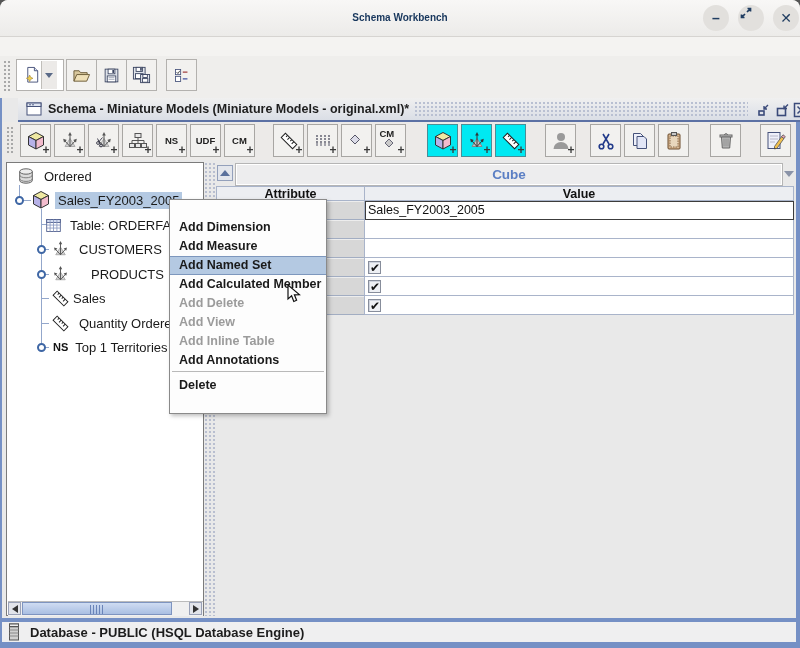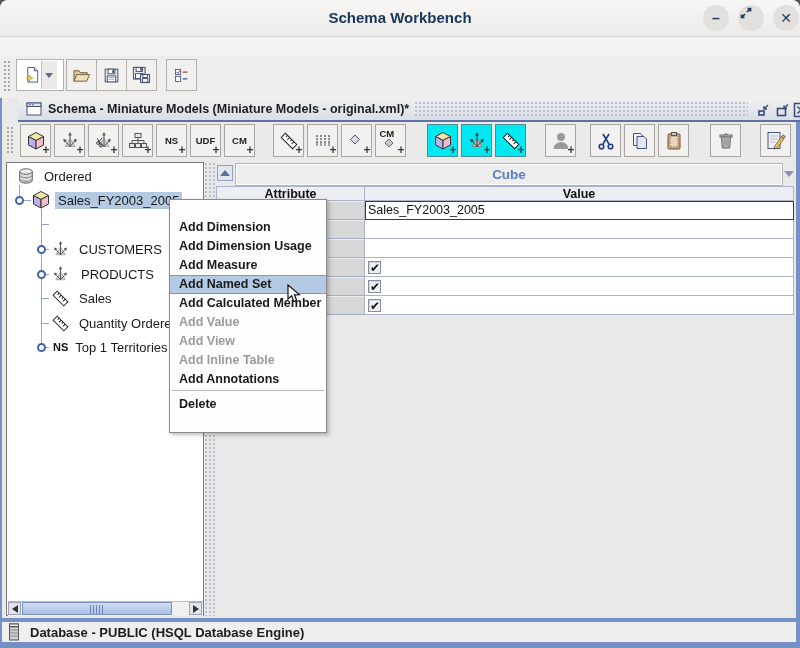--- a/index.html
+++ b/index.html
@@ -5,21 +5,21 @@
   html,body{margin:0;padding:0;background:#555;}
   #app{position:relative;width:800px;height:648px;font-family:"Liberation Sans","DejaVu Sans",sans-serif;
        background:#f4f3f1;overflow:hidden;border-radius:8px 8px 0 0;}
   .abs{position:absolute;}
   svg{display:block;}
 
   
   #titlebar{left:0;top:0;width:800px;height:36px;background:linear-gradient(#f8f7f6,#ecebe9);
             border-bottom:1px solid #d6d4d1;border-radius:8px 8px 0 0;}
   #win-title{left:0;top:0;width:100%;height:36px;line-height:36px;text-align:center;
-             font-weight:bold;font-size:15px;color:#17365c;}
+             font-weight:bold;font-size:10px;color:#17365c;}
   .winbtn{top:5px;width:26px;height:26px;border-radius:50%;background:#e2e0dd;color:#203d61;
           text-align:center;line-height:26px;font-weight:bold;font-size:14px;}
 
   
   #menubar{left:0;top:37px;width:800px;height:19px;background:#fafaf9;display:flex;align-items:center;}
   .menu-item{padding:0 9px;font-size:13px;color:#141414;height:19px;line-height:19px;}
 
   
   #main-toolbar{left:0;top:56px;width:800px;height:42px;background:#efeeec;}
   .grip{background-image:radial-gradient(#a8a8a8 30%,transparent 32%);background-size:4px 4px;}
@@ -475,51 +475,59 @@
 
           <div class="trow" style="left:24px;top:28px;">
             <svg width="20" height="20" viewBox="0 0 20 20">
               <polygon points="10,1.5 17.5,5.5 10,9.5 2.5,5.5" fill="#efe9a2" stroke="#333"></polygon>
               <polygon points="2.5,5.5 10,9.5 10,18 2.5,14" fill="#b7b2e8" stroke="#333"></polygon>
               <polygon points="17.5,5.5 10,9.5 10,18 17.5,14" fill="#f3bccd" stroke="#333"></polygon>
             </svg>
             <span class="tlabel sel" style="margin-left:4px;">Sales_FY2003_2005</span>
           </div>
 
+          <div class="trow" style="left:38px;top:53px;">
+            <svg width="17" height="17" viewBox="0 0 20 20">
+              <rect x="2" y="3" width="16" height="14" fill="#fff" stroke="#4a5a8a"></rect>
+              <rect x="2" y="3" width="16" height="3.5" fill="#d4dcf0" stroke="#4a5a8a"></rect>
+              <path d="M6 3 v14 M10 3 v14 M14 3 v14 M2 9.5 h16 M2 13 h16" stroke="#8a9ac0" fill="none"></path>
+            </svg>
+            <span class="tlabel" style="margin-left:5px;">Table: ORDERFA</span>
+          </div>
 
           <div class="trow" style="left:44px;top:77px;">
             <svg width="19" height="19" viewBox="0 0 20 20">
               <polygon points="5,15.5 15,15.5 10,7.5" fill="#d4d4d4" stroke="#aaa"></polygon>
               <path d="M10 15.5 V3 M10 15.5 L4.5 9.5 M10 15.5 L15.5 9.5" stroke="#555" fill="none"></path>
               <polygon points="10,1 8.2,4.6 11.8,4.6" fill="#555"></polygon>
               <polygon points="3.2,7.8 4,11.4 6.8,9" fill="#555"></polygon>
               <polygon points="16.8,7.8 16,11.4 13.2,9" fill="#555"></polygon>
             </svg>
             <span class="tlabel" style="margin-left:6px;">CUSTOMERS</span>
           </div>
 
           <div class="trow" style="left:44px;top:102px;">
             <svg width="19" height="19" viewBox="0 0 20 20">
               <polygon points="5,15.5 15,15.5 10,7.5" fill="#d4d4d4" stroke="#aaa"></polygon>
               <path d="M10 15.5 V3 M10 15.5 L4.5 9.5 M10 15.5 L15.5 9.5" stroke="#555" fill="none"></path>
               <polygon points="10,1 8.2,4.6 11.8,4.6" fill="#555"></polygon>
               <polygon points="3.2,7.8 4,11.4 6.8,9" fill="#555"></polygon>
               <polygon points="16.8,7.8 16,11.4 13.2,9" fill="#555"></polygon>
             </svg>
-            <span class="tlabel" style="margin-left:8px;">PRODUCTS</span>
+            <span class="tlabel" style="margin-left:18px;">PRODUCTS</span>
           </div>
 
           <div class="trow" style="left:44px;top:126px;">
             <svg width="19" height="19" viewBox="0 0 20 20">
               <g transform="rotate(45 10 10)">
                 <rect x="2" y="7" width="16" height="6" fill="#fff" stroke="#222"></rect>
                 <path d="M5 7 v2.2 M8 7 v3.2 M11 7 v2.2 M14 7 v3.2" stroke="#222" fill="none"></path>
               </g>
             </svg>
-            <span class="tlabel" style="margin-left:6px;">Sales</span>
+            <span class="tlabel" style="">Sales</span>
           </div>
 
           <div class="trow" style="left:44px;top:151px;">
             <svg width="19" height="19" viewBox="0 0 20 20">
               <g transform="rotate(45 10 10)">
                 <rect x="2" y="7" width="16" height="6" fill="#fff" stroke="#222"></rect>
                 <path d="M5 7 v2.2 M8 7 v3.2 M11 7 v2.2 M14 7 v3.2" stroke="#222" fill="none"></path>
               </g>
             </svg>
             <span class="tlabel" style="margin-left:6px;">Quantity Ordered</span>
@@ -595,25 +603,24 @@
         <rect x="1.5" y="1" width="9" height="16" fill="#d0d0d0" stroke="#555"></rect>
         <path d="M1.5 4 h9 M1.5 7 h9 M1.5 10 h9 M1.5 13 h9" stroke="#888"></path>
         <rect x="1.5" y="1" width="9" height="2.5" fill="#eee" stroke="#555"></rect>
       </svg>
       <span id="status-text">Database - PUBLIC (HSQL Database Engine)</span>
     </div>
   </div>
 
   <div class="abs" id="context-menu">
     <div class="cm-item">Add Dimension</div>
-    <div class="cm-item">Add Dimension Usage</div>
     <div class="cm-item">Add Measure</div>
     <div class="cm-item hl">Add Named Set</div>
     <div class="cm-item">Add Calculated Member</div>
-    <div class="cm-item disabled">Add Value</div>
+    <div class="cm-item disabled">Add Delete</div>
     <div class="cm-item disabled">Add View</div>
     <div class="cm-item disabled">Add Inline Table</div>
     <div class="cm-item">Add Annotations</div>
     <div class="cm-sep"></div>
     <div class="cm-item">Delete</div>
   </div>
 
   <div class="abs" id="cursor">
     <svg width="18" height="20" viewBox="0 0 18 20">
       <polygon points="1,1 1,15 4.6,11.8 6.8,17.5 9.6,16.3 7.4,10.8 12.4,10.6" fill="#fff" stroke="#111" stroke-width="1.2"></polygon>

